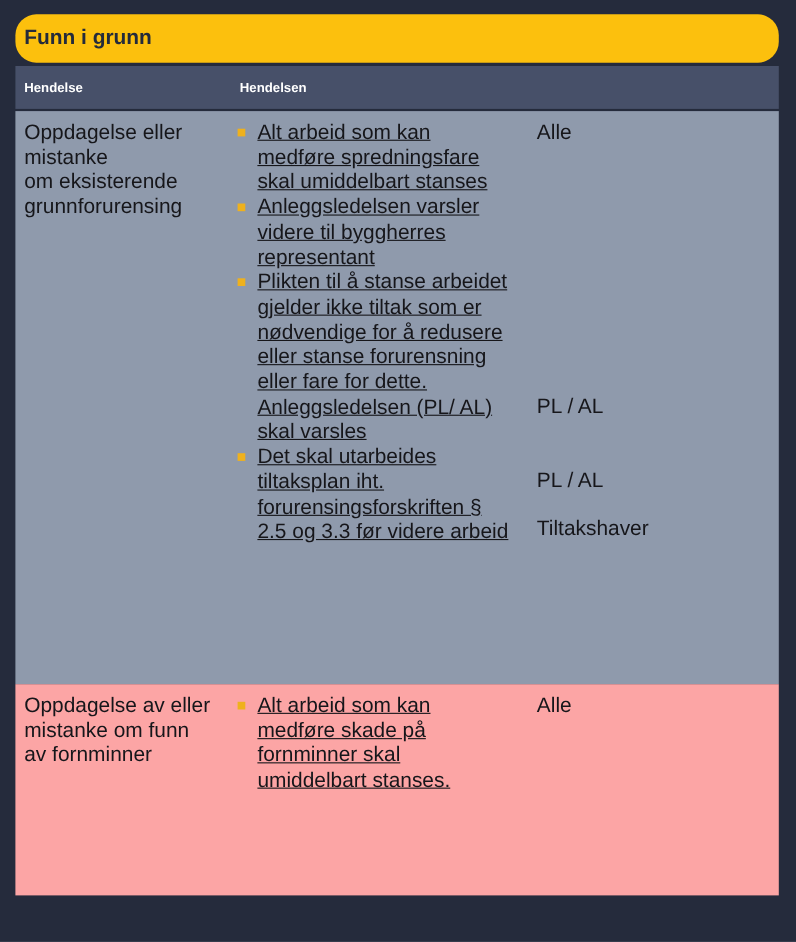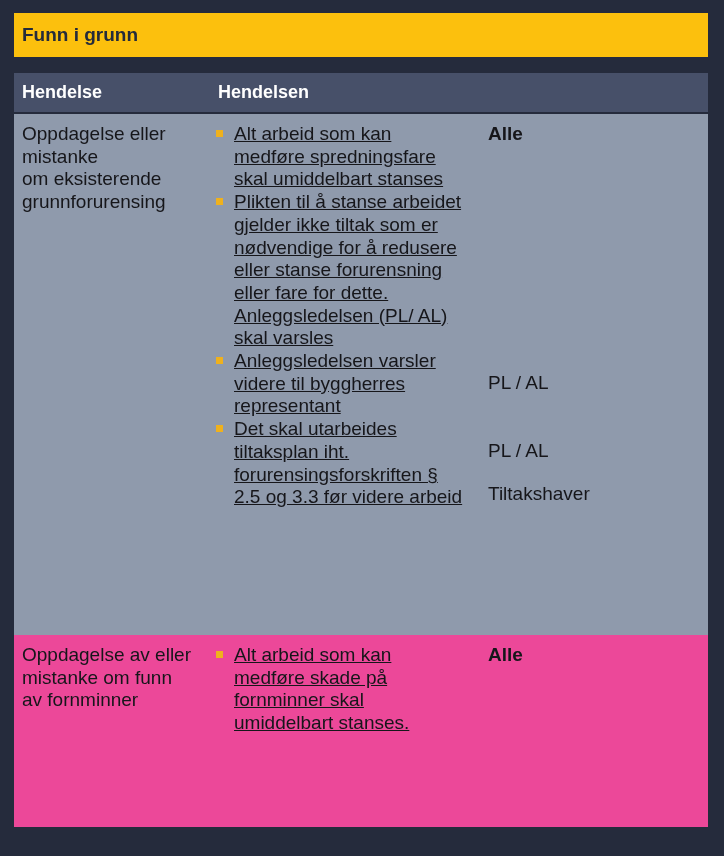--- a/index.html
+++ b/index.html
@@ -20,46 +20,47 @@
     left: 14px; top: 13px;
     width: 694px;
   }
   .title-bar {
     height: 44px;
     background: #FCC00D;
     display: flex;
     align-items: center;
     padding-left: 8px;
     box-sizing: border-box;
-    margin-bottom: 16px;
+    margin-bottom: 3px;
+    border-radius: 19px;
   }
   .title-bar .title {
     font-size: 19px;
     font-weight: bold;
     color: #242B3B;
   }
   .header-row {
     height: 39px;
     background: #475069;
     display: flex;
     align-items: center;
     margin-bottom: 2px;
   }
   .header-row .hcol {
     box-sizing: border-box;
     color: #FFFFFF;
-    font-size: 18px;
+    font-size: 12px;
     font-weight: bold;
   }
   .hcol.c1 { width: 196px; padding-left: 8px; }
   .hcol.c2 { width: 270px; padding-left: 3px; }
   .hcol.c3 { width: 228px; padding-left: 8px; }
   .body-row { display: flex; }
   .row1 { background: #8F9AAC; height: 521px; }
-  .row2 { background: #ec4899; height: 192px; }
+  .row2 { background: #fca5a5; height: 192px; }
   .cell {
     box-sizing: border-box;
     font-size: 19px;
     line-height: 22.7px;
     color: #16161A;
   }
   .cell-hendelse {
     width: 196px;
     padding: 9px 8px 0 8px;
     white-space: pre-line;
@@ -86,21 +87,21 @@
   .bullet-text {
     flex: 1;
     white-space: pre-line;
     padding-right: 4px;
   }
   .resp {
     position: absolute;
     left: 8px;
     white-space: nowrap;
   }
-  .resp-a { top: 9px; font-weight: bold; }
+  .resp-a { top: 9px; }
   .resp-b { top: 258px; }
   .resp-c { top: 326px; }
   .resp-d { top: 369px; }
 </style>
 </head>
 <body>
 
 <div class="page">
   <div class="table-wrap">
 
@@ -121,33 +122,33 @@
       <div class="cell cell-aksjon">
         <ul class="bullet-list">
           <li class="bullet-item">
             <span class="bullet-sq"></span>
             <span class="bullet-text">Alt arbeid som kan
 medføre spredningsfare
 skal umiddelbart stanses</span>
           </li>
           <li class="bullet-item">
             <span class="bullet-sq"></span>
+            <span class="bullet-text">Anleggsledelsen varsler
+videre til byggherres
+representant</span>
+          </li>
+          <li class="bullet-item">
+            <span class="bullet-sq"></span>
             <span class="bullet-text">Plikten til å stanse arbeidet
 gjelder ikke tiltak som er
 nødvendige for å redusere
 eller stanse forurensning
 eller fare for dette.
 Anleggsledelsen (PL/ AL)
 skal varsles</span>
-          </li>
-          <li class="bullet-item">
-            <span class="bullet-sq"></span>
-            <span class="bullet-text">Anleggsledelsen varsler
-videre til byggherres
-representant</span>
           </li>
           <li class="bullet-item">
             <span class="bullet-sq"></span>
             <span class="bullet-text">Det skal utarbeides
 tiltaksplan iht.
 forurensingsforskriften §
 2.5 og 3.3 før videre arbeid</span>
           </li>
         </ul>
       </div>

